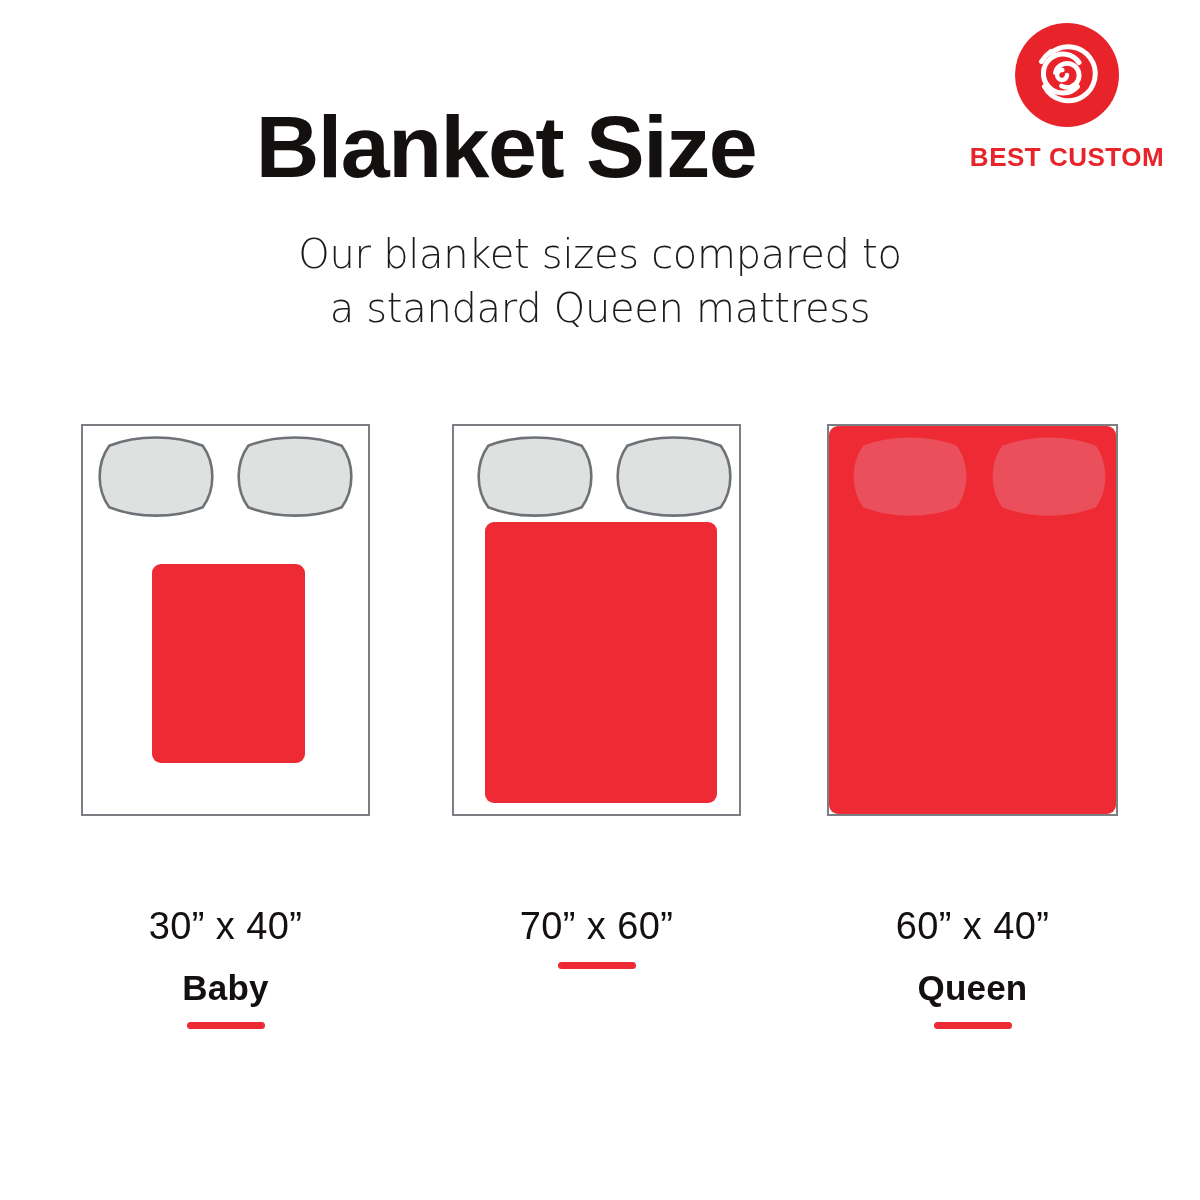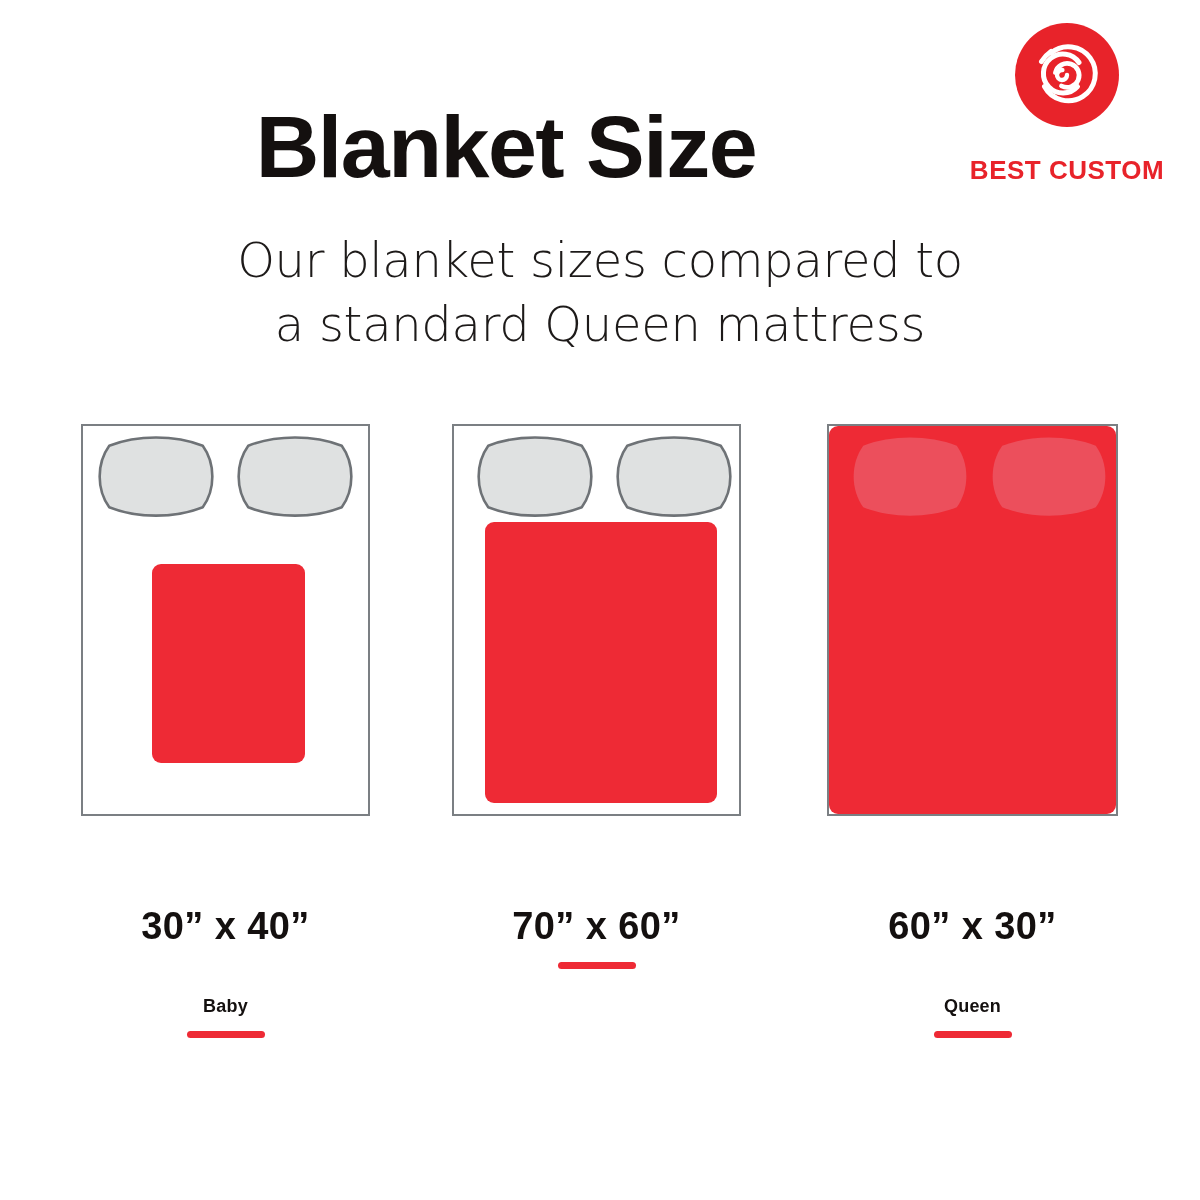--- a/index.html
+++ b/index.html
@@ -28,21 +28,21 @@
     width: 210px;
     text-align: center;
   }
   #brand-mark {
     width: 106px;
     height: 106px;
     margin: 0 auto;
     display: block;
   }
   #brand-name {
-    margin-top: 27px;
+    margin-top: 14px;
     font-size: 26px;
     font-weight: bold;
     letter-spacing: 0.5px;
     color: #E8232A;
     font-family: "Liberation Sans", sans-serif;
     white-space: nowrap;
   }
 
   
   #page-title {
@@ -57,21 +57,21 @@
     letter-spacing: -1.5px;
     color: #14100F;
     font-family: "Liberation Sans", sans-serif;
   }
   #page-subtitle {
     position: absolute;
     top: 228px;
     left: 0;
     width: 1200px;
     text-align: center;
-    font-size: 48px;
+    font-size: 40px;
     line-height: 1.34;
     font-weight: 300;
     color: #1d1a19;
     font-family: "DejaVu Sans", sans-serif;
     letter-spacing: -0.3px;
   }
   #page-subtitle .sub-line { display: block; }
 
   
   #beds-row {
@@ -102,29 +102,29 @@
     overflow: visible;
   }
 
   
   .caption-group {
     position: absolute;
     text-align: center;
   }
   .caption-dims {
     font-size: 38px;
-    font-weight: bold;
+    font-weight: normal;
     color: #14100F;
     letter-spacing: 0.4px;
     font-family: "Liberation Sans", sans-serif;
     white-space: nowrap;
   }
   .caption-name {
-    margin-top: 48px;
-    font-size: 18px;
+    margin-top: 20px;
+    font-size: 35px;
     font-weight: bold;
     color: #14100F;
     letter-spacing: 0.2px;
     font-family: "Liberation Sans", sans-serif;
     white-space: nowrap;
   }
   .caption-rule {
     margin: 14px auto 0 auto;
     width: 78px;
     height: 7px;
@@ -189,19 +189,19 @@
       <div class="caption-group" style="left: 81px; width: 289px; top: 905px;">
         <div class="caption-dims">30” x 40”</div>
         <div class="caption-name">Baby</div>
         <div class="caption-rule" style="background: rgb(238, 42, 53);"></div>
       </div>
       <div class="caption-group" style="left: 452px; width: 289px; top: 905px;">
         <div class="caption-dims">70” x 60”</div>
         <div class="caption-rule" style="background: rgb(238, 42, 53);"></div>
       </div>
       <div class="caption-group" style="left: 827px; width: 291px; top: 905px;">
-        <div class="caption-dims">60” x 30”</div>
+        <div class="caption-dims">60” x 40”</div>
         <div class="caption-name">Queen</div>
         <div class="caption-rule" style="background: rgb(238, 42, 53);"></div>
       </div>
     </div>
 
 </div>
 
 </body></html>

